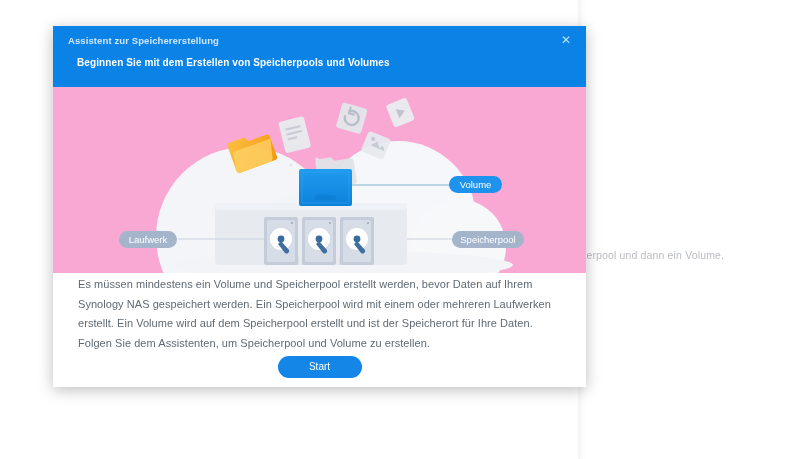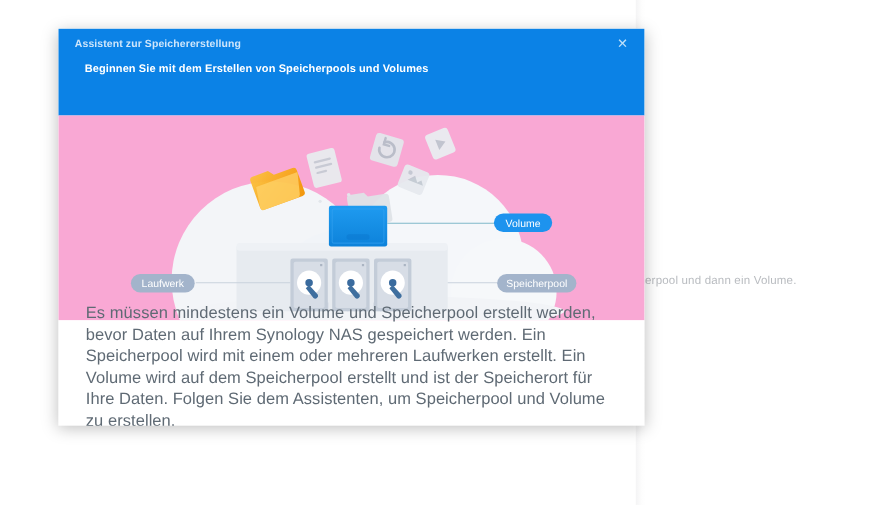--- a/index.html
+++ b/index.html
@@ -31,21 +31,21 @@
   .dialog {
     position: absolute;
     left: 53px; top: 26px;
     width: 533px; height: 361px;
     background: #ffffff;
     box-shadow: 0 3px 14px rgba(0,0,0,.26);
     overflow: hidden;
   }
   .dlg-header {
     position: relative;
-    height: 79px;
+    height: 61px;
     background: #0b82e6;
   }
   .dlg-titlebar-text {
     position: absolute;
     left: 15px; top: 9px;
     font-size: 9.5px;
     font-weight: bold;
     color: #cfe6fb;
     letter-spacing: .1px;
   }
@@ -75,21 +75,21 @@
     background: #f9a8d4;
     overflow: hidden;
   }
   .illus svg { position: absolute; left: 0; top: 0; }
 
   
   .body-copy {
     position: absolute;
     left: 25px; top: 249px;
     width: 487px;
-    font-size: 15px;
+    font-size: 11px;
     line-height: 19.5px;
     color: #5f6a74;
     letter-spacing: .05px;
   }
 
   
   .start-wrap {
     position: absolute;
     left: 0; top: 330px;
     width: 533px;
@@ -243,15 +243,18 @@
         </g>
         <g>
           <rect x="399" y="144" width="72" height="17" rx="8.5" fill="#a3b4cb"></rect>
           <text x="435" y="156" font-family="Liberation Sans, sans-serif" font-size="9.5" fill="#ffffff" text-anchor="middle">Speicherpool</text>
         </g>
       </svg>
     </div>
 
     <div class="body-copy">Es müssen mindestens ein Volume und Speicherpool erstellt werden, bevor Daten auf Ihrem Synology NAS gespeichert werden. Ein Speicherpool wird mit einem oder mehreren Laufwerken erstellt. Ein Volume wird auf dem Speicherpool erstellt und ist der Speicherort für Ihre Daten. Folgen Sie dem Assistenten, um Speicherpool und Volume zu erstellen.</div>
 
+    <div class="start-wrap">
+      <button class="start-btn">Start</button>
+    </div>
 
   </div>
 </div>
 
 </body></html>

